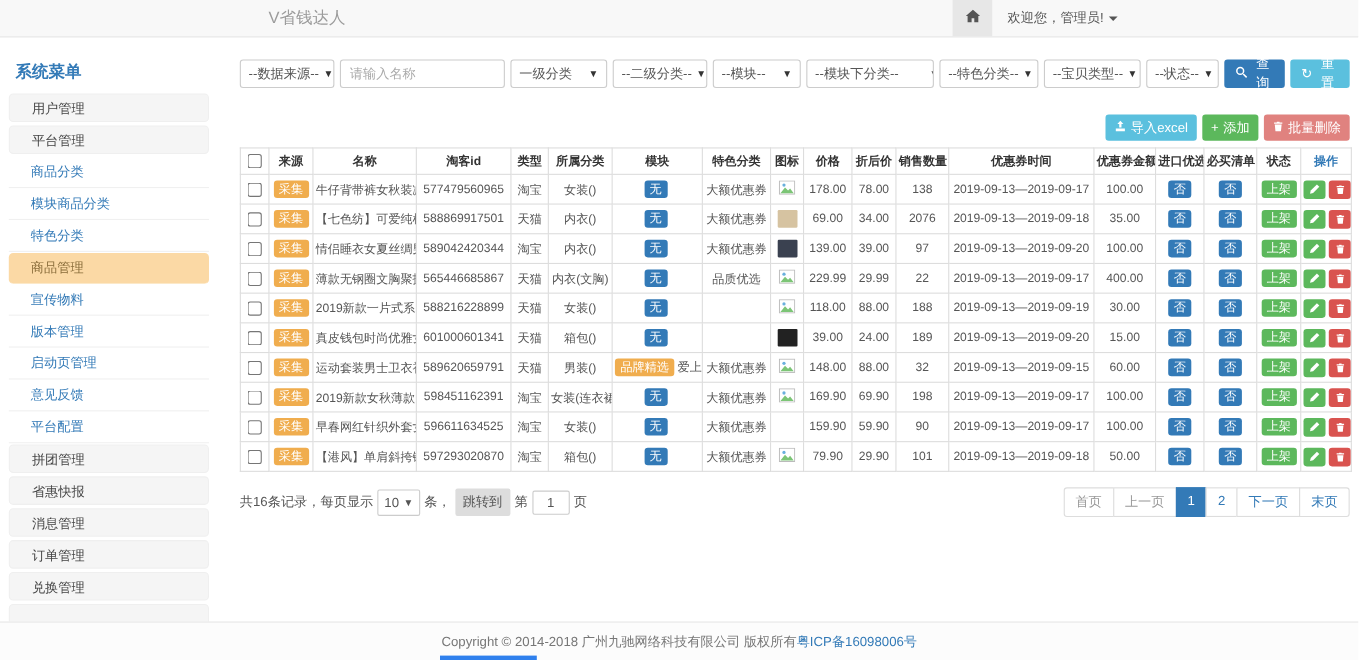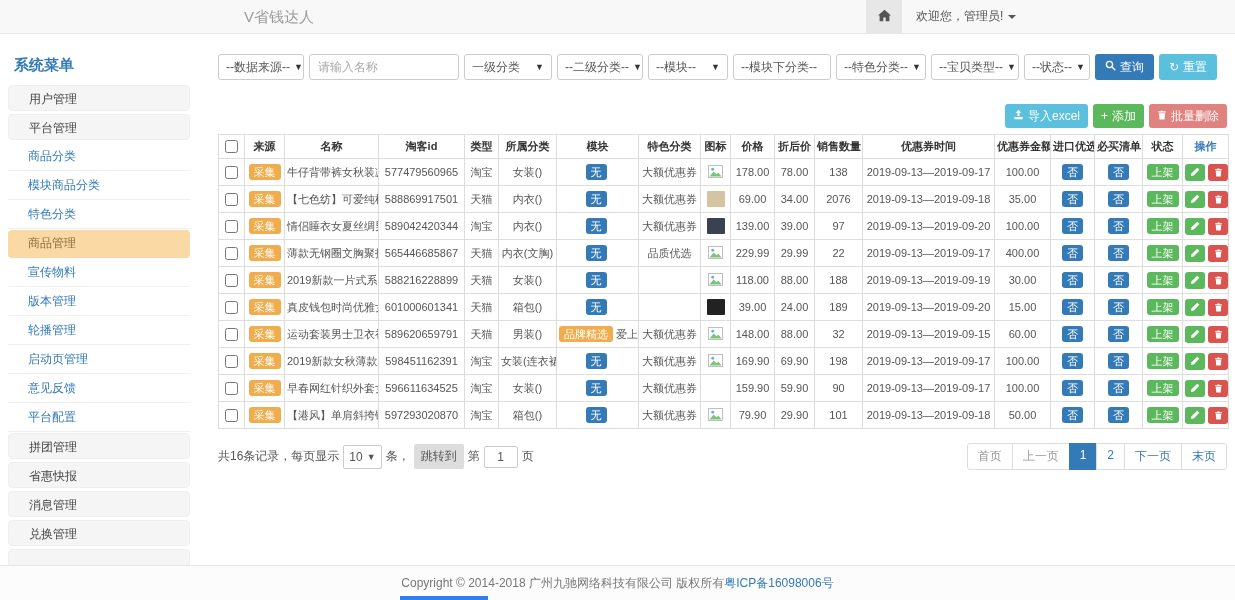--- a/index.html
+++ b/index.html
@@ -100,27 +100,27 @@
   <div class="sidebar-title">系统菜单</div>
   <div>
       <div class="side-item side-top">用户管理</div>
       <div class="side-item side-top">平台管理</div>
       <div class="side-item side-sub">商品分类</div>
       <div class="side-item side-sub">模块商品分类</div>
       <div class="side-item side-sub">特色分类</div>
       <div class="side-item side-sub active">商品管理</div>
       <div class="side-item side-sub">宣传物料</div>
       <div class="side-item side-sub">版本管理</div>
-      <div class="side-item side-sub">轮播管理</div>
       <div class="side-item side-sub">启动页管理</div>
       <div class="side-item side-sub">意见反馈</div>
       <div class="side-item side-sub">平台配置</div>
       <div class="side-item side-top">拼团管理</div>
       <div class="side-item side-top">省惠快报</div>
       <div class="side-item side-top">消息管理</div>
+      <div class="side-item side-top">订单管理</div>
       <div class="side-item side-top">兑换管理</div>
       <div class="side-item side-top"></div>
     </div>
 </div>
 
 <div class="main">
 
 
   <div class="filter-row">
     <span id="filter-controls" style="display:flex;gap:5px;align-items:center;border-radius:12px;">
@@ -134,21 +134,21 @@
           <span class="car">▼</span>
         </span>
         <span class="fake-select" style="width: 86px;">
           <span>--二级分类--</span>
           <span class="car">▼</span>
         </span>
         <span class="fake-select" style="width: 80px;">
           <span>--模块--</span>
           <span class="car">▼</span>
         </span>
-        <span class="fake-select" style="width: 98px; gap: 24px;">
+        <span class="fake-select" style="width: 116px; gap: 24px;">
           <span>--模块下分类--</span>
           <span class="car">▼</span>
         </span>
         <span class="fake-select" style="width: 90px;">
           <span>--特色分类--</span>
           <span class="car">▼</span>
         </span>
         <span class="fake-select" style="width: 88px;">
           <span>--宝贝类型--</span>
           <span class="car">▼</span>

